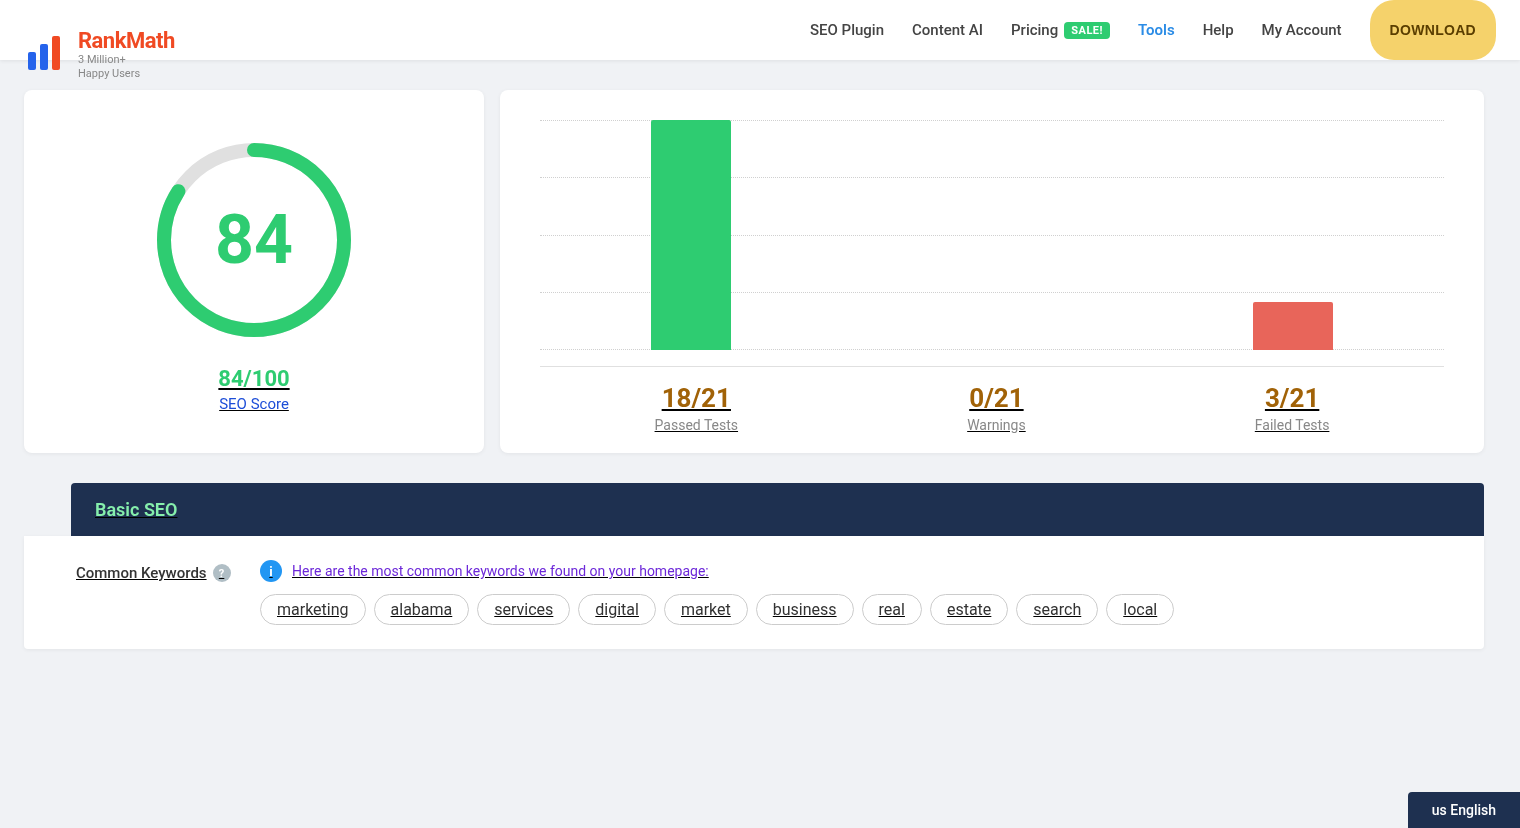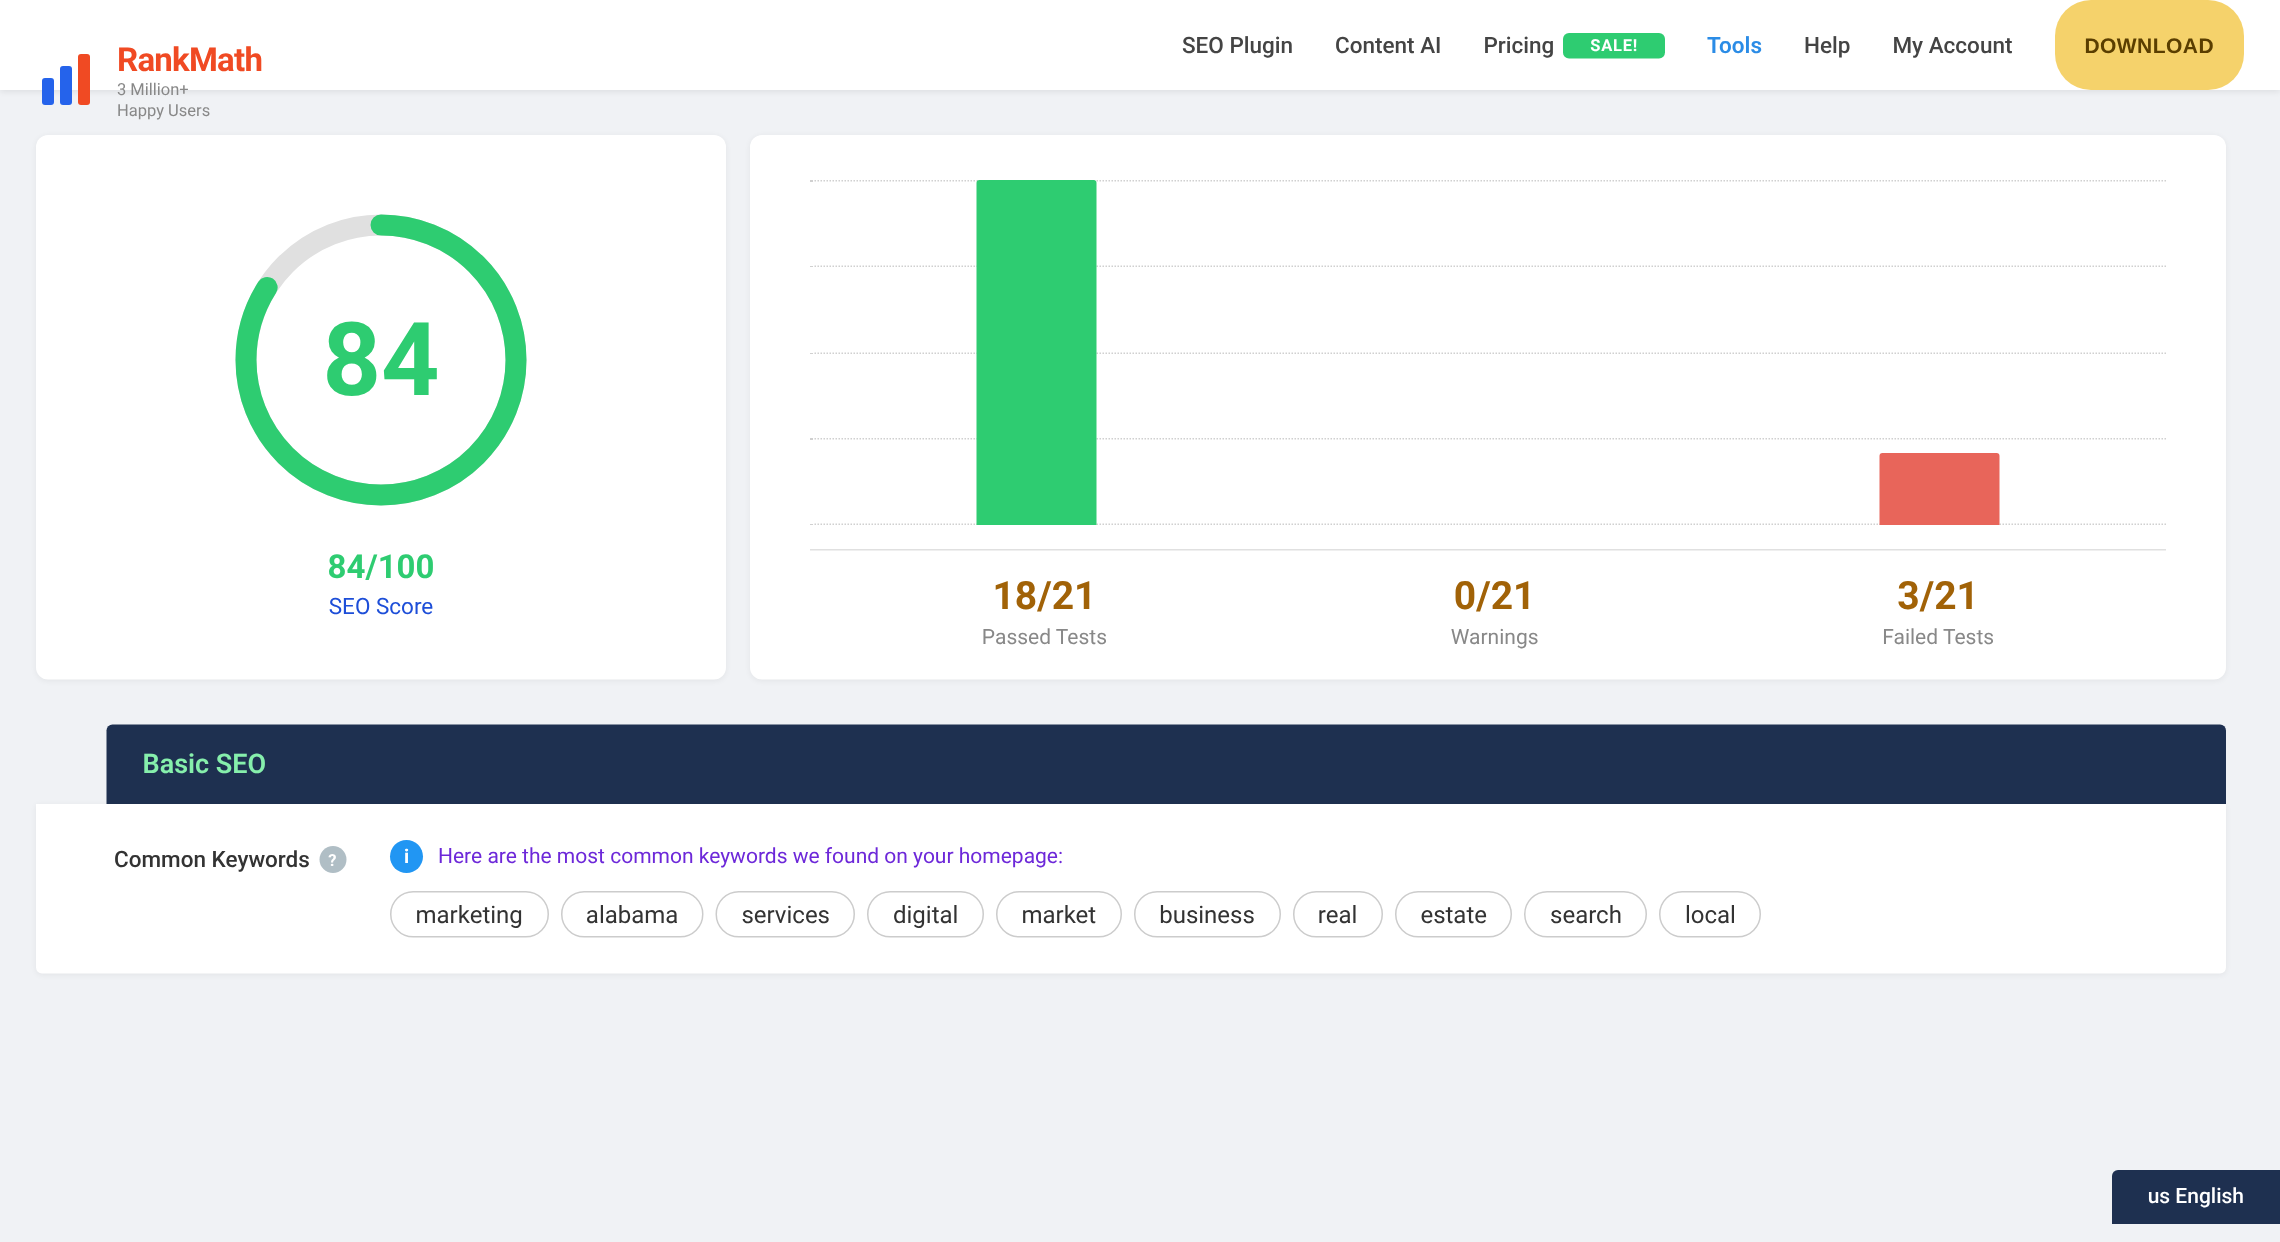--- a/index.html
+++ b/index.html
@@ -59,39 +59,40 @@
     .nav-pricing {
       display: flex;
       align-items: center;
       gap: 6px;
     }
     .sale-badge {
       background: #2ecc71;
       color: #fff;
       font-size: 11px;
       font-weight: 700;
-      padding: 2px 18px;
+      padding: 2px 7px;
       border-radius: 4px;
       letter-spacing: 0.5px;
     }
     .download-btn {
       background: #f5d26b;
       color: #5a3e00;
       border: none;
       border-radius: 24px;
       padding: 22px 20px;
       font-size: 14px;
       font-weight: 700;
       cursor: pointer;
       letter-spacing: 0.3px;
     }
 
     
     .main-content {
       padding: 30px 36px 0 24px;
+      text-decoration: underline;
     }
 
     
     .score-section {
       display: flex;
       gap: 16px;
       margin-bottom: 30px;
     }
 
     
@@ -295,21 +296,21 @@
       border-radius: 20px;
       padding: 5px 16px;
       font-size: 16px;
       color: #333;
       background: #fff;
     }
 
     
     .lang-bar {
       position: fixed;
-      bottom: 12px;
+      bottom: 0;
       right: 0;
       background: #1e3050;
       color: #fff;
       padding: 10px 24px;
       font-size: 14px;
       font-weight: 500;
       border-radius: 4px 0 0 0;
     }
   </style>
 </head>

